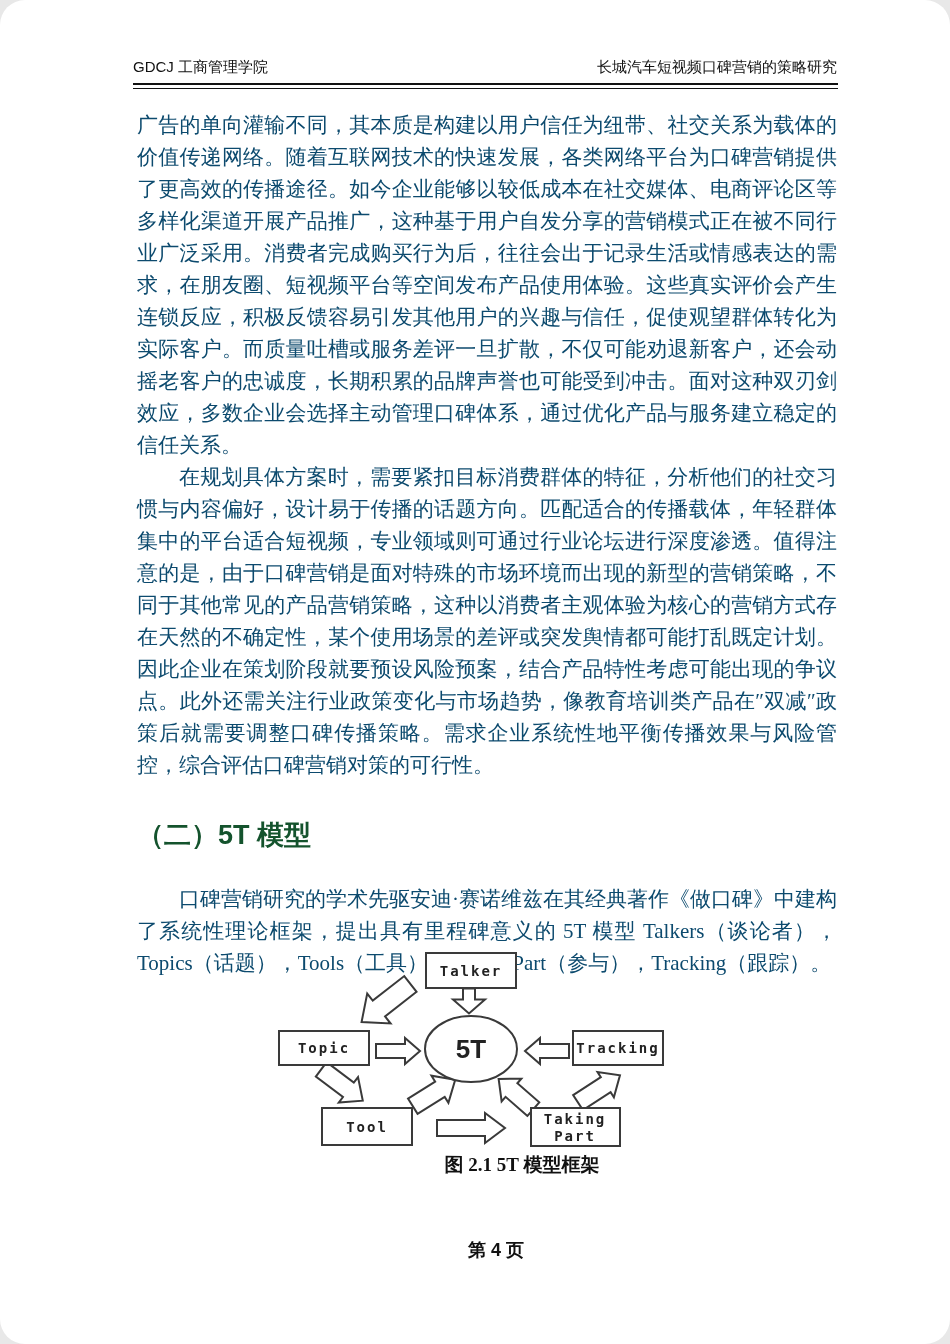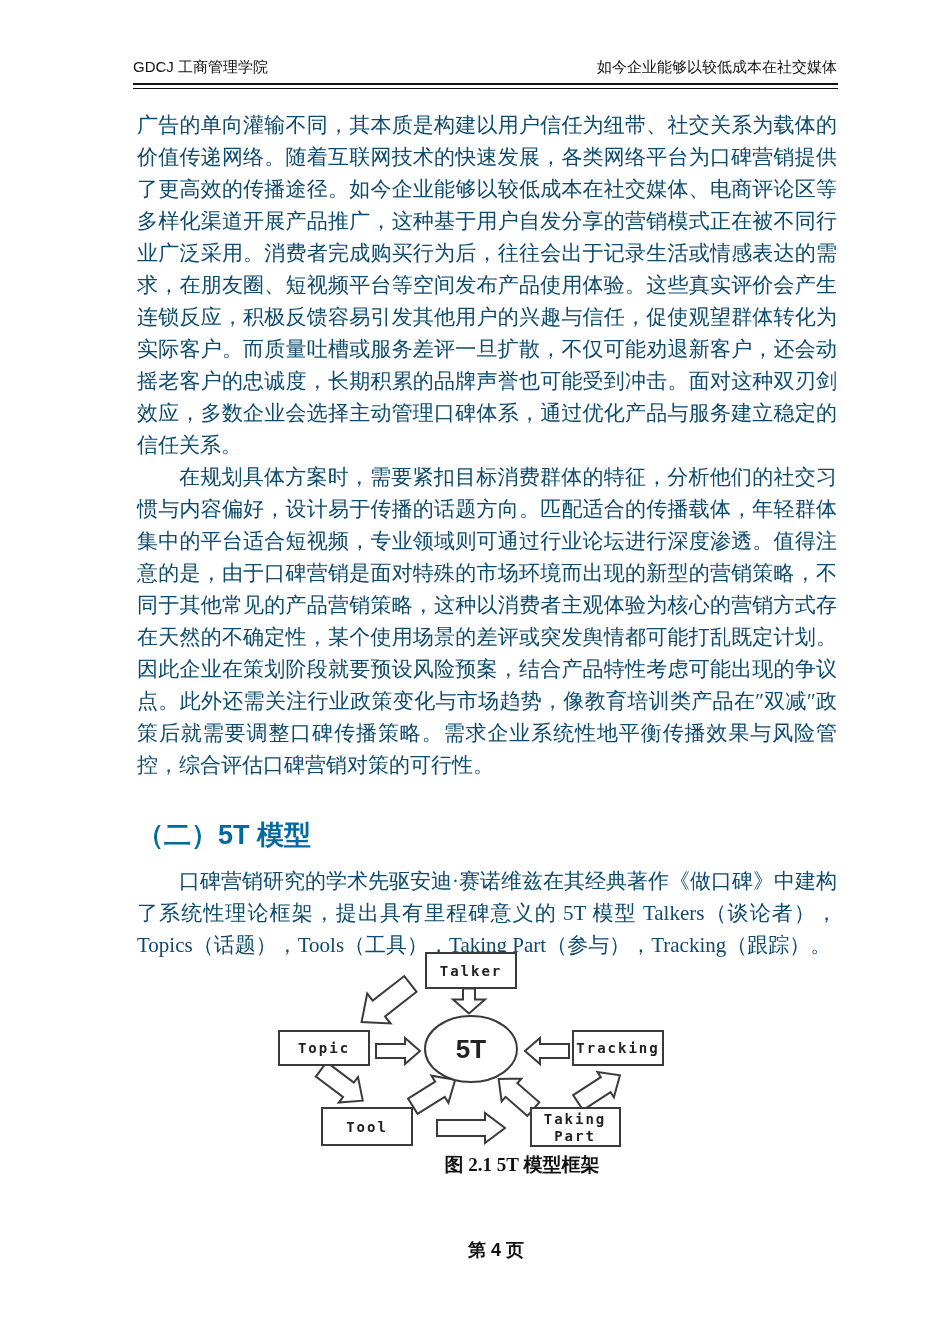--- a/index.html
+++ b/index.html
@@ -4,20 +4,21 @@
 <style>
   html,body{margin:0;padding:0;background:#e8e8e8;}
   .page{
     position:relative;
     width:950px;height:1344px;
     background:#ffffff;
     margin:0 auto;
     overflow:hidden;
     color:#1c1c1c;
     font-family:"Liberation Serif","DejaVu Serif",serif;
+    border-radius:25px;
   }
   
   .header{
     position:absolute;left:133px;right:113px;top:58px;
     display:flex;justify-content:space-between;align-items:flex-end;
     font-family:"Liberation Sans","DejaVu Sans",sans-serif;
     font-size:15px;color:#111;
   }
   .rule-thick{position:absolute;left:133px;right:112px;top:83px;height:2px;background:#111;}
   .rule-thin{position:absolute;left:133px;right:112px;top:88px;height:1px;background:#111;}
@@ -26,23 +27,23 @@
     position:absolute;left:137px;right:113px;top:109px;
   }
   .content p{
     margin:0;
     font-size:21px;line-height:32px;
     text-align:justify;text-justify:inter-ideograph;
     color:#0c4a6e;
   }
   .content p.indent{text-indent:2em;}
   .content h2{
-    margin:36px 0 12px 0;
+    margin:36px 0 30px 0;
     font-family:"Liberation Sans","DejaVu Sans",sans-serif;
-    font-weight:bold;font-size:27px;line-height:36px;color:#0369a1;
+    font-weight:bold;font-size:27px;line-height:36px;color:#14532d;
   }
   
   .diagram{position:absolute;left:260px;top:940px;}
   .diagram rect,.diagram ellipse,.diagram polygon{
     fill:#ffffff;stroke:#3a3a3a;stroke-width:2;stroke-linejoin:miter;
   }
   .diagram text.boxlabel{
     font-family:"DejaVu Sans Mono","Liberation Mono",monospace;
     font-weight:bold;font-size:14px;letter-spacing:2px;fill:#222;
     text-anchor:middle;
@@ -66,21 +67,21 @@
     font-weight:bold;font-size:18px;color:#111;
   }
 </style>
 </head>
 <body>
 
 <div class="page">
 
   <div class="header">
     <span>GDCJ 工商管理学院</span>
-    <span>如今企业能够以较低成本在社交媒体</span>
+    <span>长城汽车短视频口碑营销的策略研究</span>
   </div>
   <div class="rule-thick"></div>
   <div class="rule-thin"></div>
 
   <div class="content">
     <p>广告的单向灌输不同，其本质是构建以用户信任为纽带、社交关系为载体的价值传递网络。随着互联网技术的快速发展，各类网络平台为口碑营销提供了更高效的传播途径。如今企业能够以较低成本在社交媒体、电商评论区等多样化渠道开展产品推广，这种基于用户自发分享的营销模式正在被不同行业广泛采用。消费者完成购买行为后，往往会出于记录生活或情感表达的需求，在朋友圈、短视频平台等空间发布产品使用体验。这些真实评价会产生连锁反应，积极反馈容易引发其他用户的兴趣与信任，促使观望群体转化为实际客户。而质量吐槽或服务差评一旦扩散，不仅可能劝退新客户，还会动摇老客户的忠诚度，长期积累的品牌声誉也可能受到冲击。面对这种双刃剑效应，多数企业会选择主动管理口碑体系，通过优化产品与服务建立稳定的信任关系。</p>
     <p class="indent">在规划具体方案时，需要紧扣目标消费群体的特征，分析他们的社交习惯与内容偏好，设计易于传播的话题方向。匹配适合的传播载体，年轻群体集中的平台适合短视频，专业领域则可通过行业论坛进行深度渗透。值得注意的是，由于口碑营销是面对特殊的市场环境而出现的新型的营销策略，不同于其他常见的产品营销策略，这种以消费者主观体验为核心的营销方式存在天然的不确定性，某个使用场景的差评或突发舆情都可能打乱既定计划。因此企业在策划阶段就要预设风险预案，结合产品特性考虑可能出现的争议点。此外还需关注行业政策变化与市场趋势，像教育培训类产品在″双减″政策后就需要调整口碑传播策略。需求企业系统性地平衡传播效果与风险管控，综合评估口碑营销对策的可行性。</p>
     <h2>（二）5T 模型</h2>
     <p class="indent">口碑营销研究的学术先驱安迪·赛诺维兹在其经典著作《做口碑》中建构了系统性理论框架，提出具有里程碑意义的 5T 模型 Talkers（谈论者），Topics（话题），Tools（工具），Taking Part（参与），Tracking（跟踪）。</p>
   </div>

